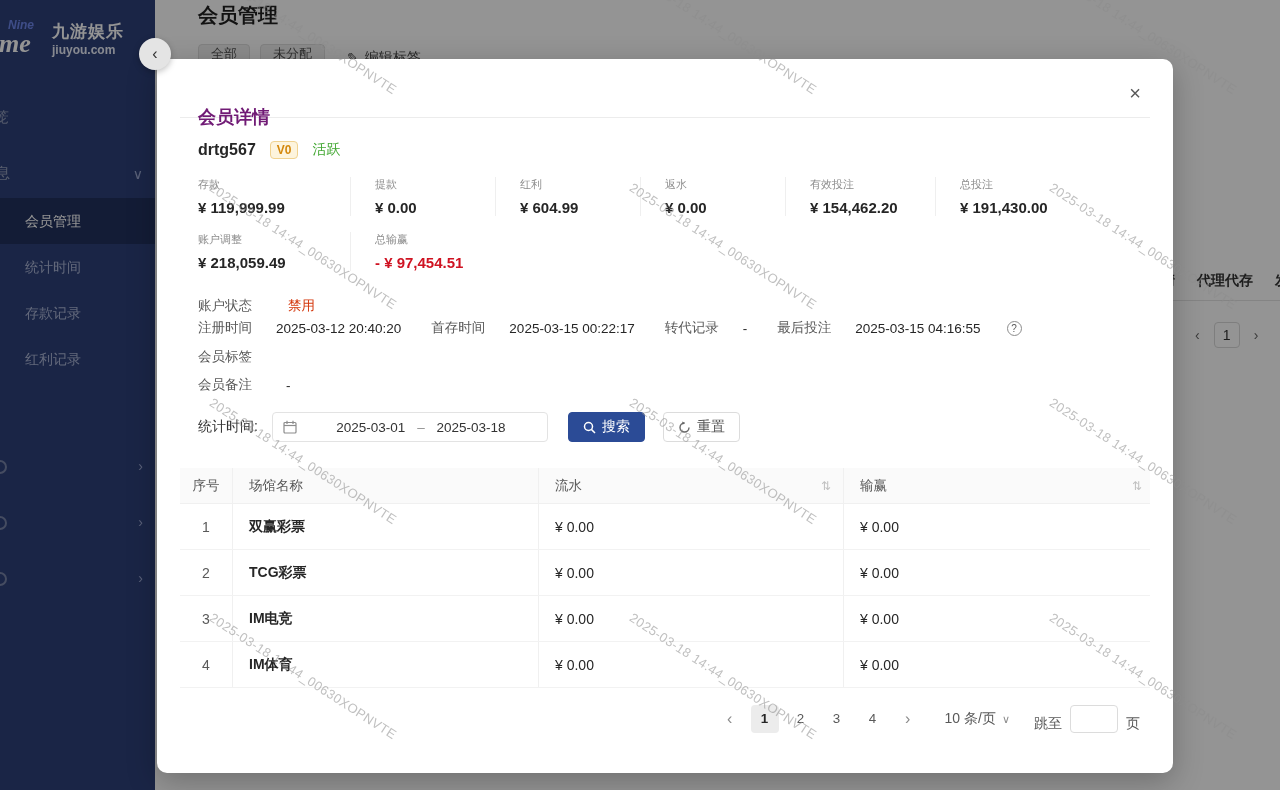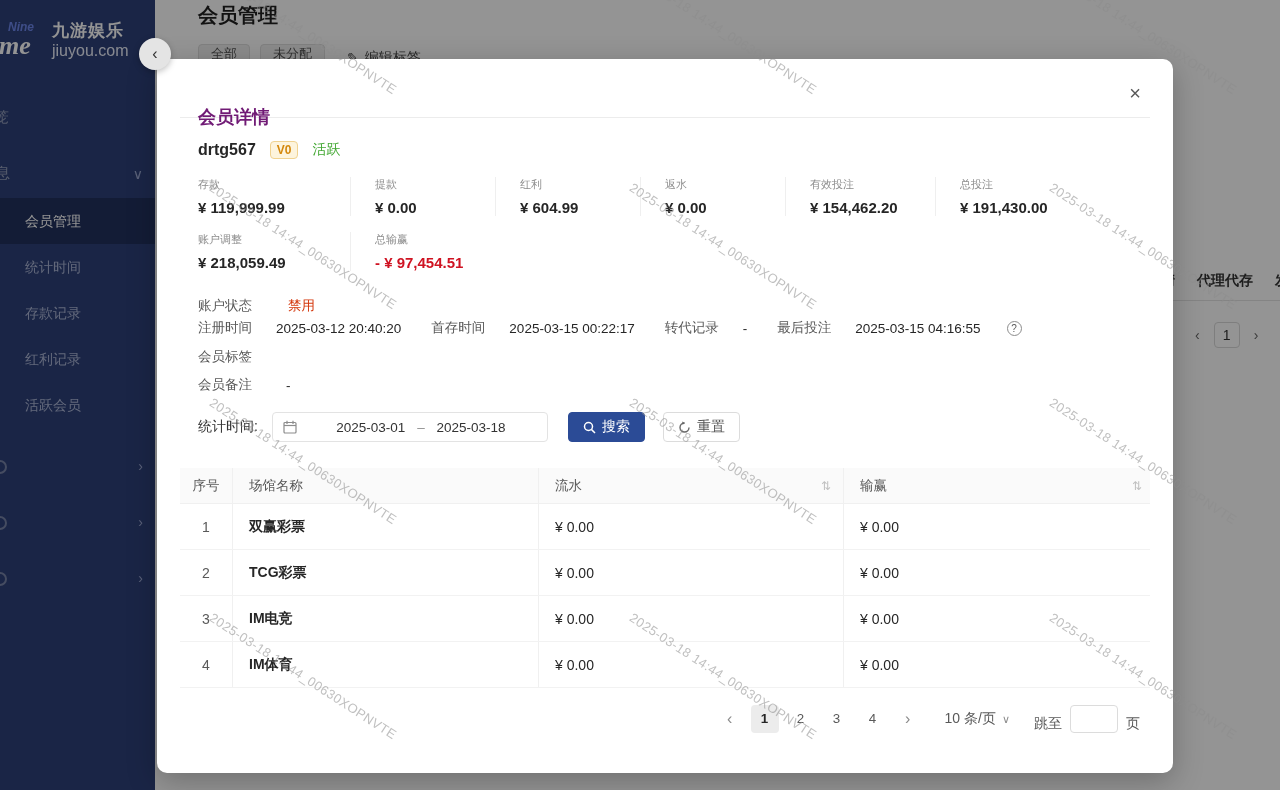--- a/index.html
+++ b/index.html
@@ -7,21 +7,21 @@
   body { font-family:"Liberation Sans","DejaVu Sans",sans-serif; background:#fff; position:relative; }
   .app { position:absolute; inset:0; width:1280px; height:790px; overflow:hidden; }
 
   
   .sidebar { position:absolute; left:0; top:0; width:155px; height:790px; background:#2e4179; color:#d7ddf0; z-index:1; }
   .logo { display:flex; align-items:center; padding:19px 6px 8px 0; }
   .logo-g { margin-left:-14px; width:66px; line-height:1; }
   .logo-nine { display:block; color:#6c86ea; font-style:italic; font-weight:bold; font-size:12px; margin-left:22px; }
   .logo-ame { display:block; font-family:"Liberation Serif",serif; font-style:italic; font-weight:bold; font-size:26px; color:#fff; }
   .logo-cn { font-size:17px; font-weight:bold; color:#fff; letter-spacing:1px; }
-  .logo-dom { font-size:16px; color:#e8ecf8; font-weight:normal; }
+  .logo-dom { font-size:12px; color:#e8ecf8; font-weight:bold; }
   .frag { position:absolute; left:-6px; font-size:15px; color:rgba(255,255,255,.45); }
   .frag-1 { top:108px; }
   .parent-item { position:absolute; left:0; right:0; top:156px; height:36px; }
   .parent-item .frag-2 { position:static; float:left; margin-left:-5px; margin-top:8px; font-size:15px; color:rgba(255,255,255,.5); }
   .chev-down { position:absolute; right:12px; top:10px; color:#9aa6cf; font-size:14px; }
   .menu { position:absolute; left:0; right:0; top:198px; list-style:none; }
   .menu li { height:46px; line-height:46px; padding-left:25px; font-size:14px; color:#aab4d4; cursor:pointer; }
   .menu li.active { background:#22315e; color:#fff; }
   .collapsed-group { position:absolute; left:0; right:0; top:444px; }
   .collapsed-item { position:relative; height:56px; }
@@ -132,21 +132,20 @@
     <div class="parent-item">
       <span class="frag-2 frag" style="position:static;float:left;margin-left:-5px;margin-top:8px;">息</span>
       <span class="chev-down">∨</span>
     </div>
 
     <ul class="menu">
       <li class="active">会员管理</li>
       <li>统计时间</li>
       <li>存款记录</li>
       <li>红利记录</li>
-      <li>活跃会员</li>
     </ul>
 
     <div class="collapsed-group">
       <div class="collapsed-item">
         <span class="stub"></span>
         <span class="chev-right">›</span>
       </div>
       <div class="collapsed-item">
         <span class="stub"></span>
         <span class="chev-right">›</span>

